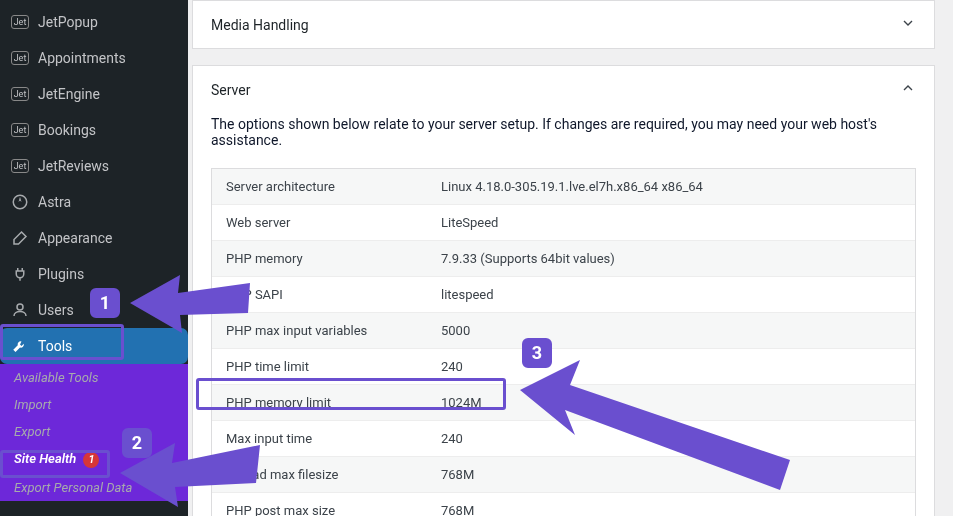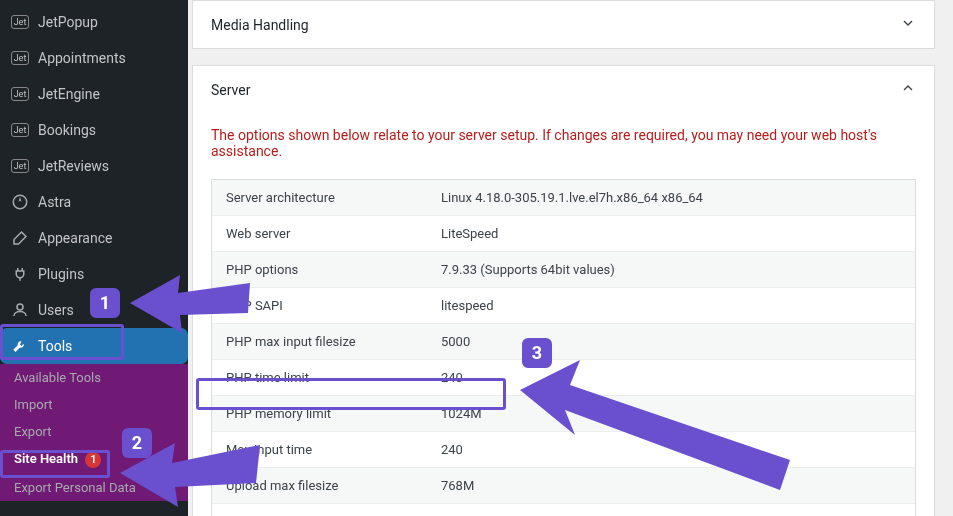--- a/index.html
+++ b/index.html
@@ -51,23 +51,24 @@
     position: absolute;
     right: -8px;
     top: 50%;
     transform: translateY(-50%);
     border: 8px solid transparent;
     border-left-color: #2271b1;
   }
   .sb-sub {
     padding: 6px 12px 6px 14px;
     color: #a7aaad;
-    background: #701a75;
+    background: #6d28d9;
     font-size: 13px;
     cursor: pointer;
+    font-style: italic;
   }
   .sb-sub.current { color: #fff; font-weight: 600; }
   .sb-sub .badge {
     display: inline-block;
     background: #d63638;
     color: #fff;
     border-radius: 9px;
     min-width: 16px;
     height: 16px;
     line-height: 16px;
@@ -103,22 +104,22 @@
     padding: 14px 18px;
     font-size: 14px;
     color: #1d2327;
     cursor: pointer;
   }
   .chev svg { width:16px; height:16px; stroke:#3c434a; fill:none; stroke-width:2; }
 
   .panel-body { padding: 0 18px 16px; }
   .panel-desc {
     font-size: 14px;
-    margin: 14px 0 20px;
-    color: #b91c1c;
+    margin: 3px 0 20px;
+    color: #0f172a;
   }
   .info-table {
     border: 1px solid #dcdcde;
   }
   .info-row {
     display: flex;
     border-top: 1px solid #ededed;
     padding: 10px 14px;
   }
   .info-row:first-child { border-top: none; }
@@ -271,29 +272,29 @@
         <div class="info-table">
           <div class="info-row">
             <div class="info-label">Server architecture</div>
             <div class="info-value">Linux 4.18.0-305.19.1.lve.el7h.x86_64 x86_64</div>
           </div>
           <div class="info-row">
             <div class="info-label">Web server</div>
             <div class="info-value">LiteSpeed</div>
           </div>
           <div class="info-row">
-            <div class="info-label">PHP options</div>
+            <div class="info-label">PHP memory</div>
             <div class="info-value">7.9.33 (Supports 64bit values)</div>
           </div>
           <div class="info-row">
             <div class="info-label">PHP SAPI</div>
             <div class="info-value">litespeed</div>
           </div>
           <div class="info-row">
-            <div class="info-label">PHP max input filesize</div>
+            <div class="info-label">PHP max input variables</div>
             <div class="info-value">5000</div>
           </div>
           <div class="info-row">
             <div class="info-label">PHP time limit</div>
             <div class="info-value">240</div>
           </div>
           <div class="info-row">
             <div class="info-label">PHP memory limit</div>
             <div class="info-value">1024M</div>
           </div>

